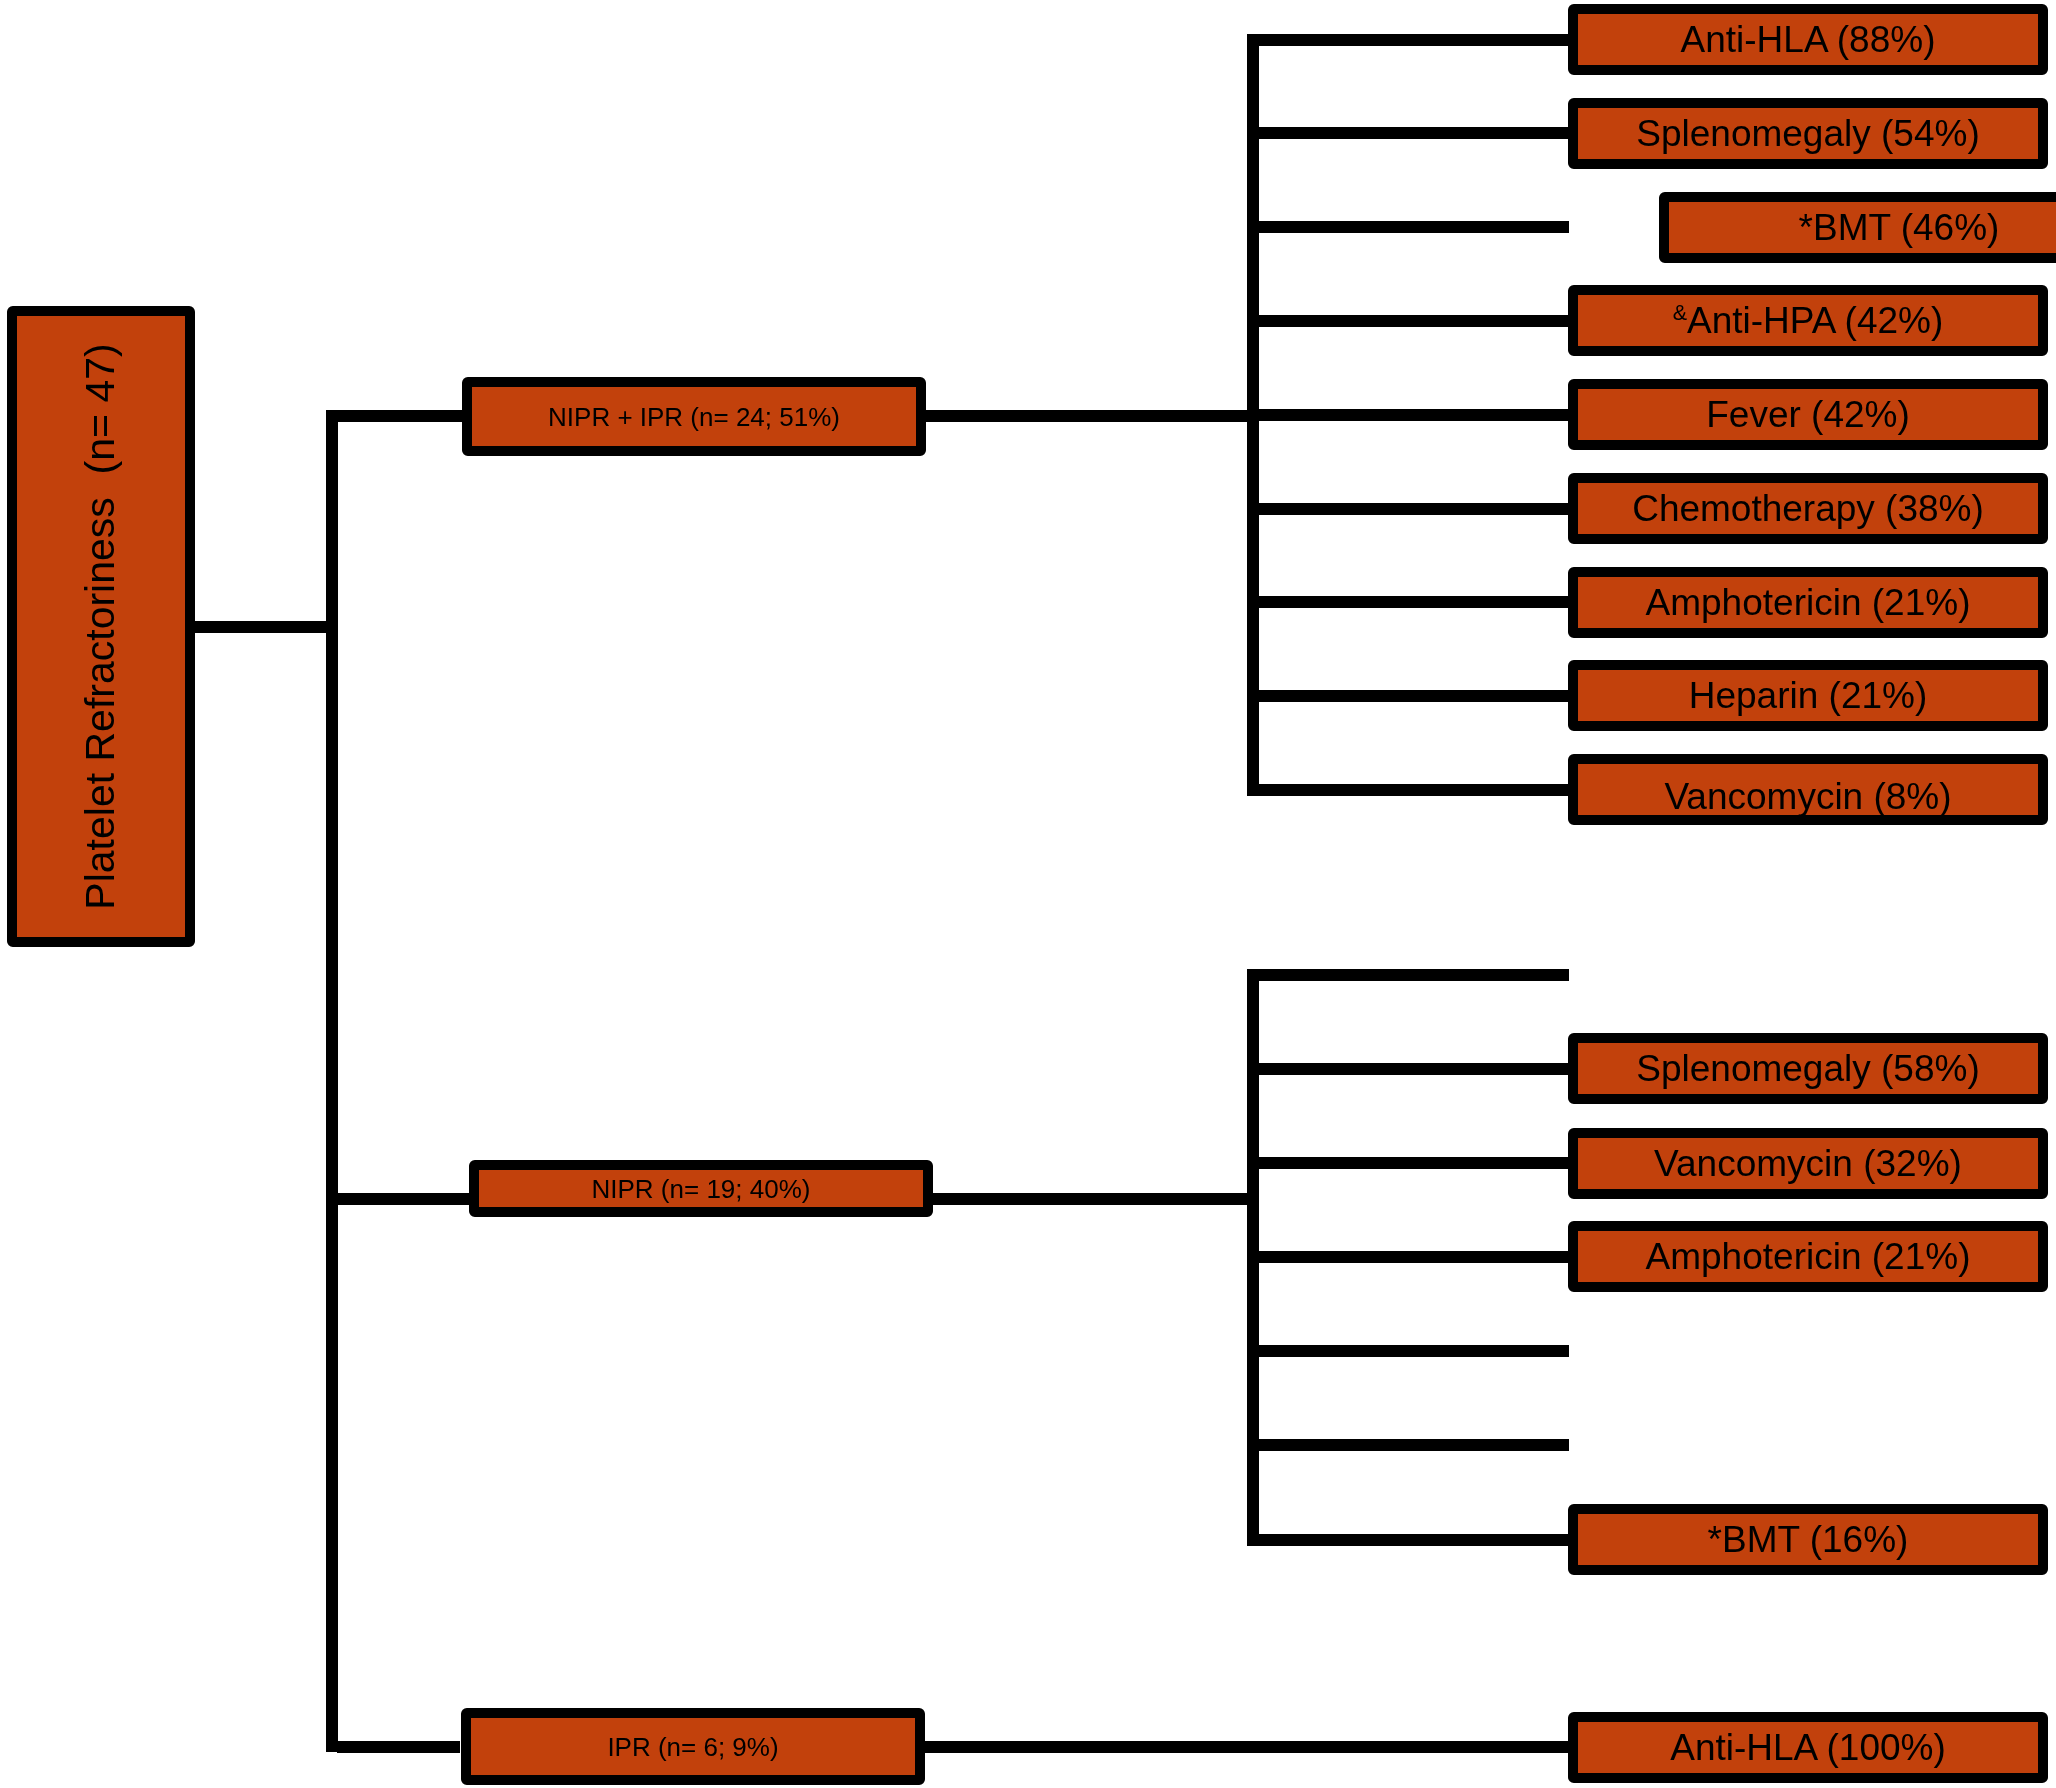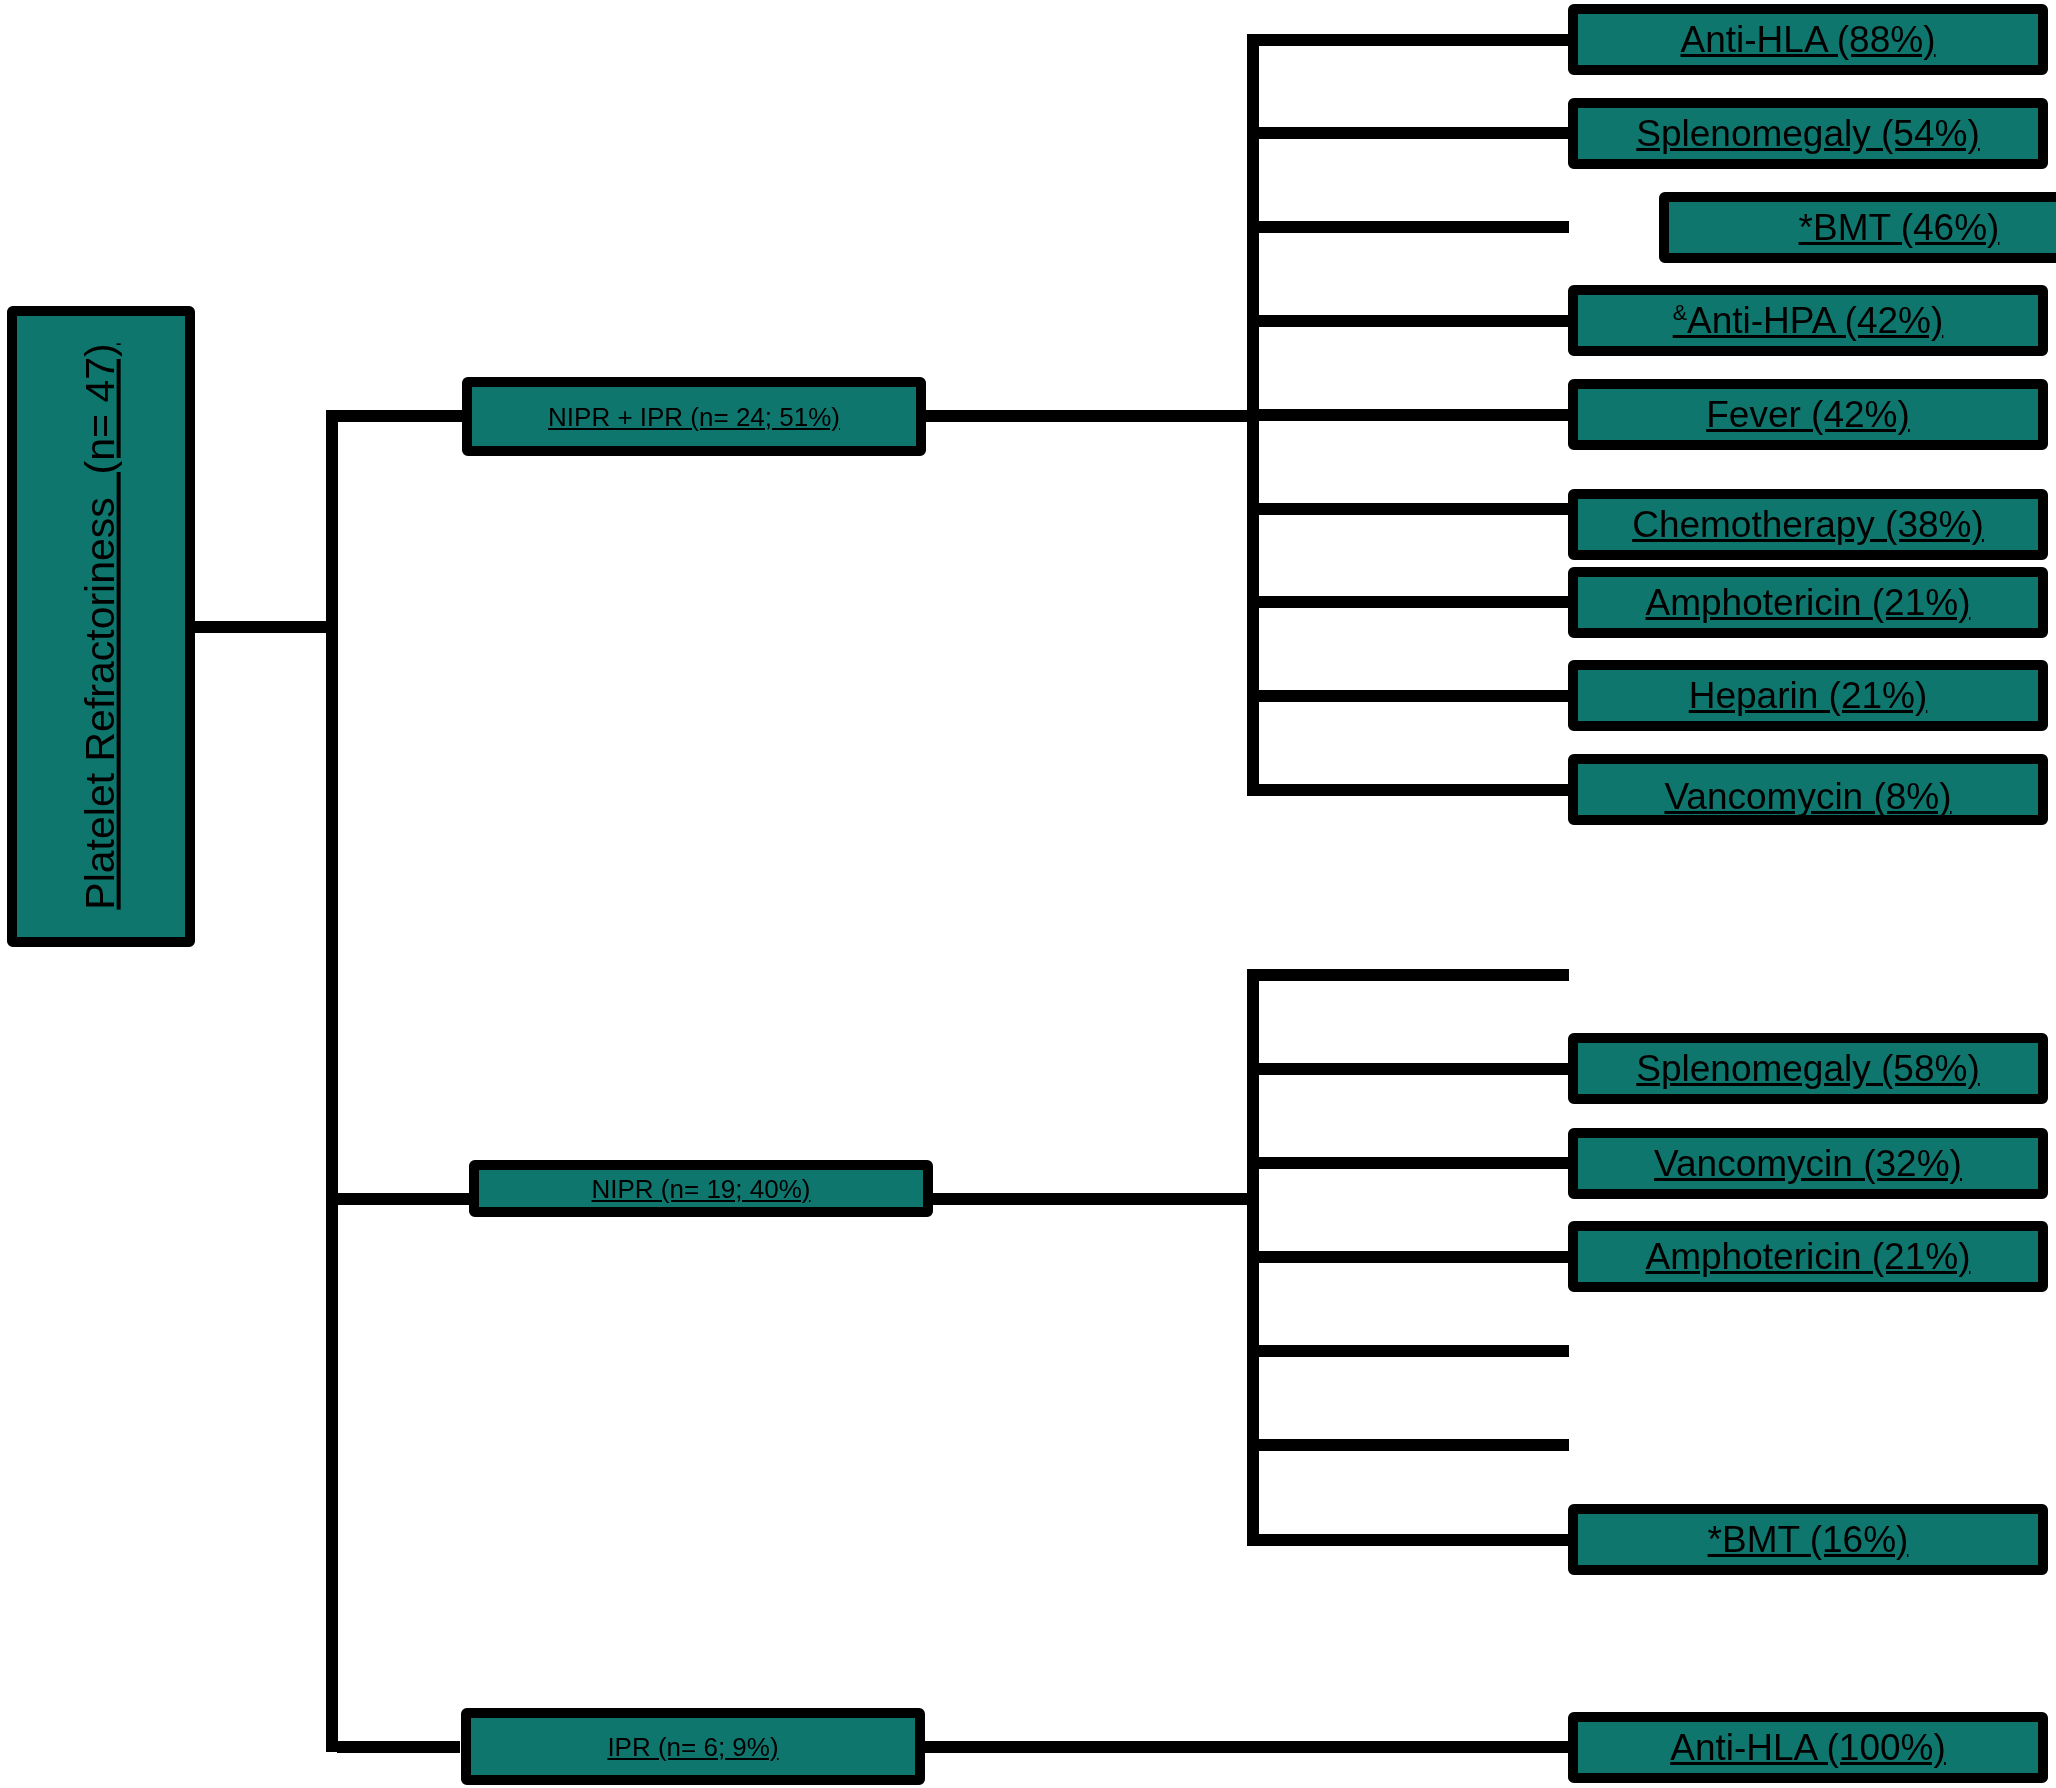--- a/index.html
+++ b/index.html
@@ -2,24 +2,24 @@
 <html style="font-size:13px"><head>
 <meta charset="utf-8">
 <style>
   html,body{margin:0;padding:0;background:#ffffff;}
   .canvas{
     position:relative;width:2056px;height:1789px;background:#ffffff;overflow:hidden;
     font-family:"Liberation Sans", sans-serif;color:#000;
   }
   .line{position:absolute;background:#000000;}
   .node{
-    position:absolute;box-sizing:border-box;background:#0f766e;
+    position:absolute;box-sizing:border-box;background:#c2410c;
     border:10.7px solid #000000;border-radius:5.8px;
     display:flex;align-items:center;justify-content:center;
-    line-height:1;white-space:pre;text-decoration:underline;
+    line-height:1;white-space:pre;
   }
   .leaf{font-size:37px;}
   .branch{font-size:26px;}
   .root{font-size:41px;}
   .root .vtext{transform:rotate(-90deg);white-space:pre;}
   sup{font-size:0.58em;line-height:0;vertical-align:super;}
 </style>
 </head>
 <body>
 
@@ -77,21 +77,21 @@
   </div>
   <div class="node leaf" style="left:1659px;top:192px;width:480px;height:71px;">
     <span><sup></sup><span>*BMT (46%)</span></span>
   </div>
   <div class="node leaf" style="left:1568px;top:285px;width:480px;height:71px;">
     <span><sup>&amp;</sup><span>Anti-HPA (42%)</span></span>
   </div>
   <div class="node leaf" style="left:1568px;top:379px;width:480px;height:71px;">
     <span><sup></sup><span>Fever (42%)</span></span>
   </div>
-  <div class="node leaf" style="left:1568px;top:473px;width:480px;height:71px;margin-top:16px;">
+  <div class="node leaf" style="left:1568px;top:473px;width:480px;height:71px;">
     <span><sup></sup><span>Chemotherapy (38%)</span></span>
   </div>
   <div class="node leaf" style="left:1568px;top:567px;width:480px;height:71px;">
     <span><sup></sup><span>Amphotericin (21%)</span></span>
   </div>
   <div class="node leaf" style="left:1568px;top:660px;width:480px;height:71px;">
     <span><sup></sup><span>Heparin (21%)</span></span>
   </div>
   <div class="node leaf" style="left:1568px;top:754px;width:480px;height:71px;align-items:flex-end;">
     <span><sup></sup><span>Vancomycin (8%)</span></span>

